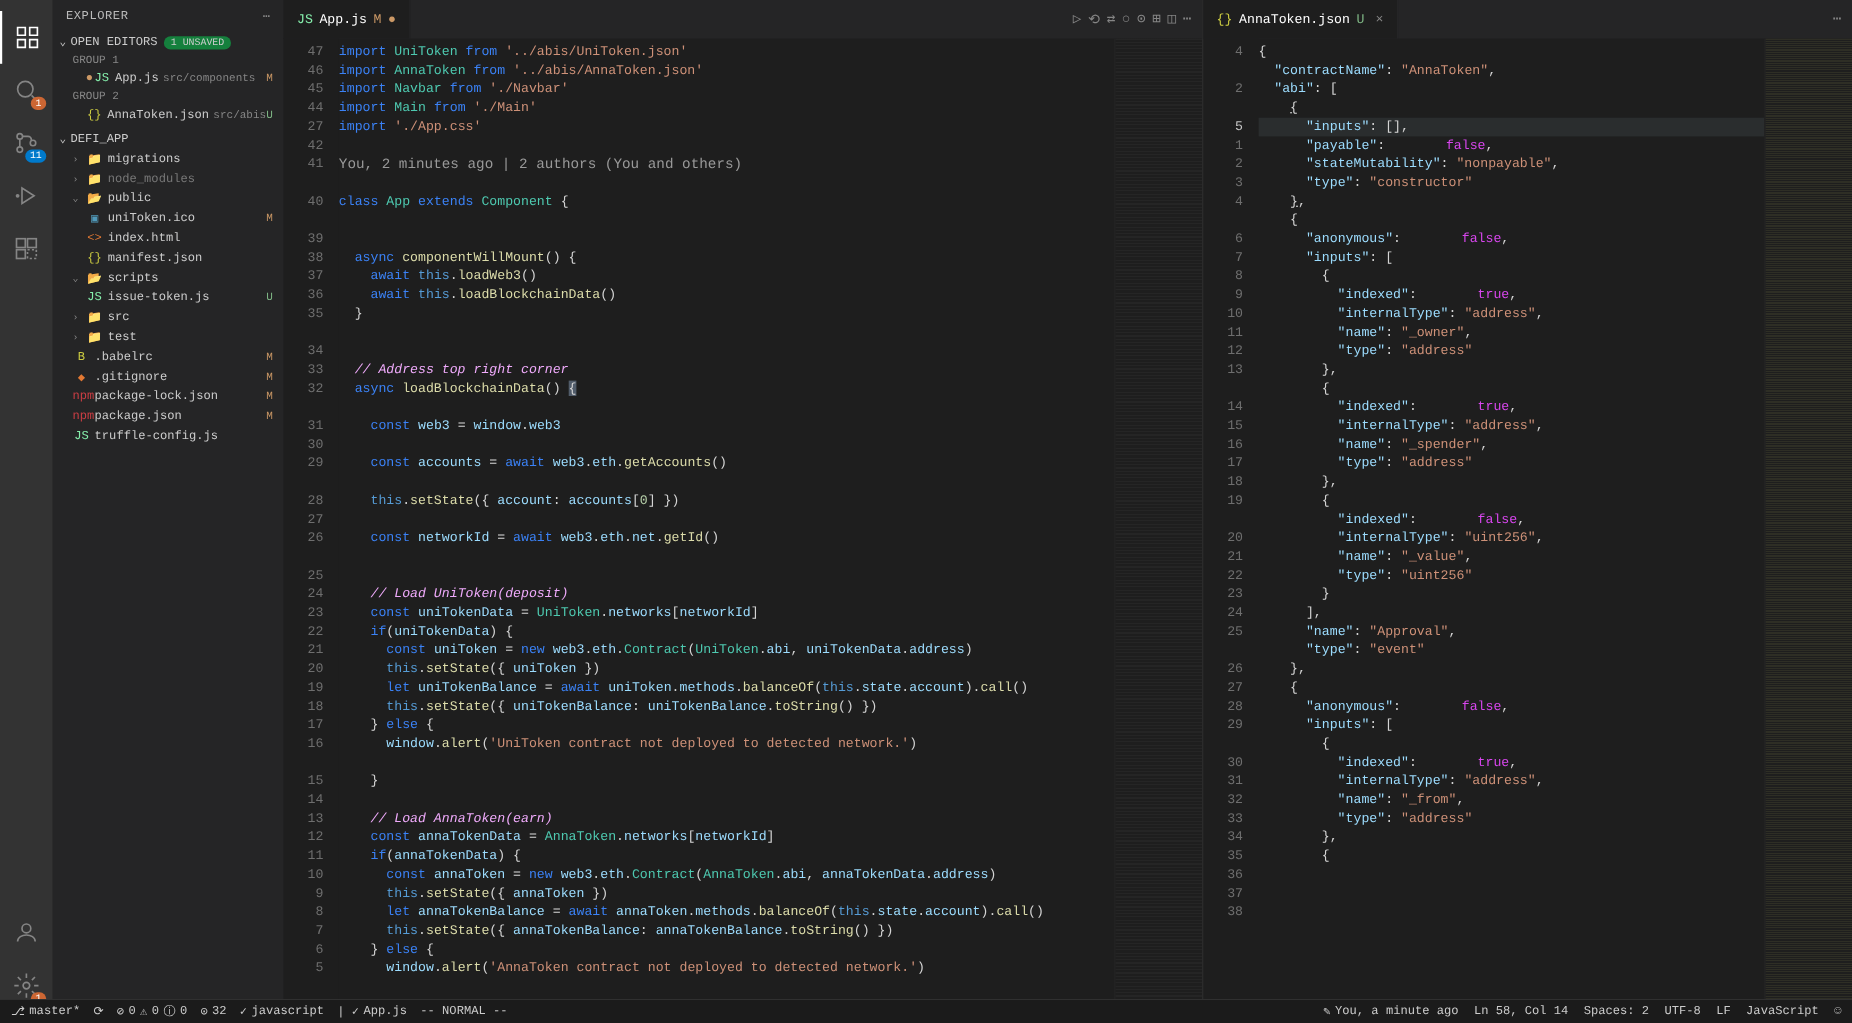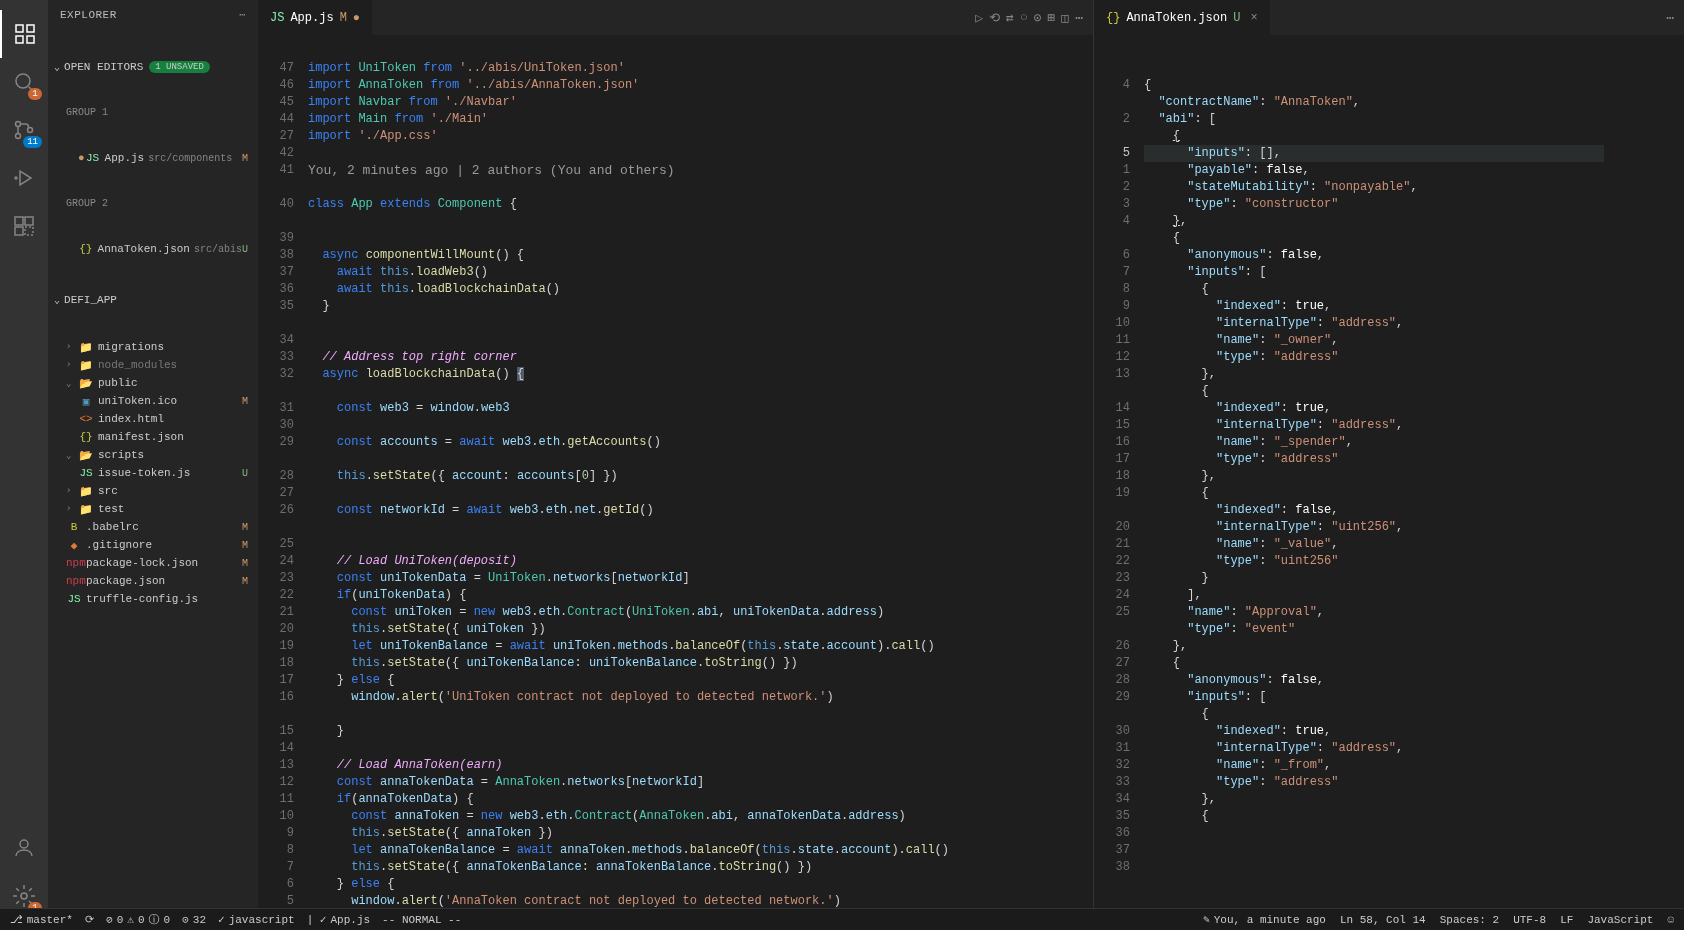--- a/index.html
+++ b/index.html
@@ -50,21 +50,20 @@
 .activity-badge.orange { background: #cc6633; }
 .activity-bottom { margin-top: auto; margin-bottom: 10px; }
 
 
 .sidebar {
   width: 210px;
   background: #252526;
   display: flex;
   flex-direction: column;
   font-size: 11px;
-  gap: 29px;
 }
 .sidebar-header {
   display: flex;
   align-items: center;
   justify-content: space-between;
   padding: 8px 12px;
   color: #bbb;
   font-size: 11px;
   letter-spacing: 0.5px;
 }
@@ -133,21 +132,21 @@
   border-right: 1px solid #252526;
   cursor: pointer;
 }
 .tab.active { background: #1e1e1e; color: #fff; }
 .tab .tab-icon { font-size: 12px; }
 .tab .mod { color: #cc9966; }
 .tab-actions { margin-left: auto; display: flex; gap: 6px; padding-right: 10px; }
 .tab-action { color: #858585; cursor: pointer; font-size: 13px; }
 
 
-.code-wrap { flex: 1; display: flex; overflow: hidden; position: relative; align-items: center; }
+.code-wrap { flex: 1; display: flex; overflow: hidden; position: relative; }
 .gutter {
   width: 50px;
   text-align: right;
   padding-right: 14px;
   color: #6e6e6e;
   background: #1e1e1e;
   font-size: 12px;
   line-height: 17px;
   padding-top: 4px;
 }
@@ -173,21 +172,21 @@
 
 .kw { color: #3b82f6; }
 .str { color: #ce9178; }
 .fn { color: #dcdcaa; }
 .cls { color: #4ec9b0; }
 .var { color: #9cdcfe; }
 .prop { color: #9cdcfe; }
 .num { color: #b5cea8; }
 .com { color: #f0abfc; font-style: italic; }
 .this { color: #569cd6; }
-.bool { color: #ffffff; }
+.bool { color: #d946ef; margin-left: 48px; }
 .pun { color: #d4d4d4; }
 .lens { color: #999; font-size: 13px; }
 
 
 .status-bar {
   height: 22px;
   background: #007acc;
   background: #1b1b1b;
   color: #ccc;
   display: flex;

